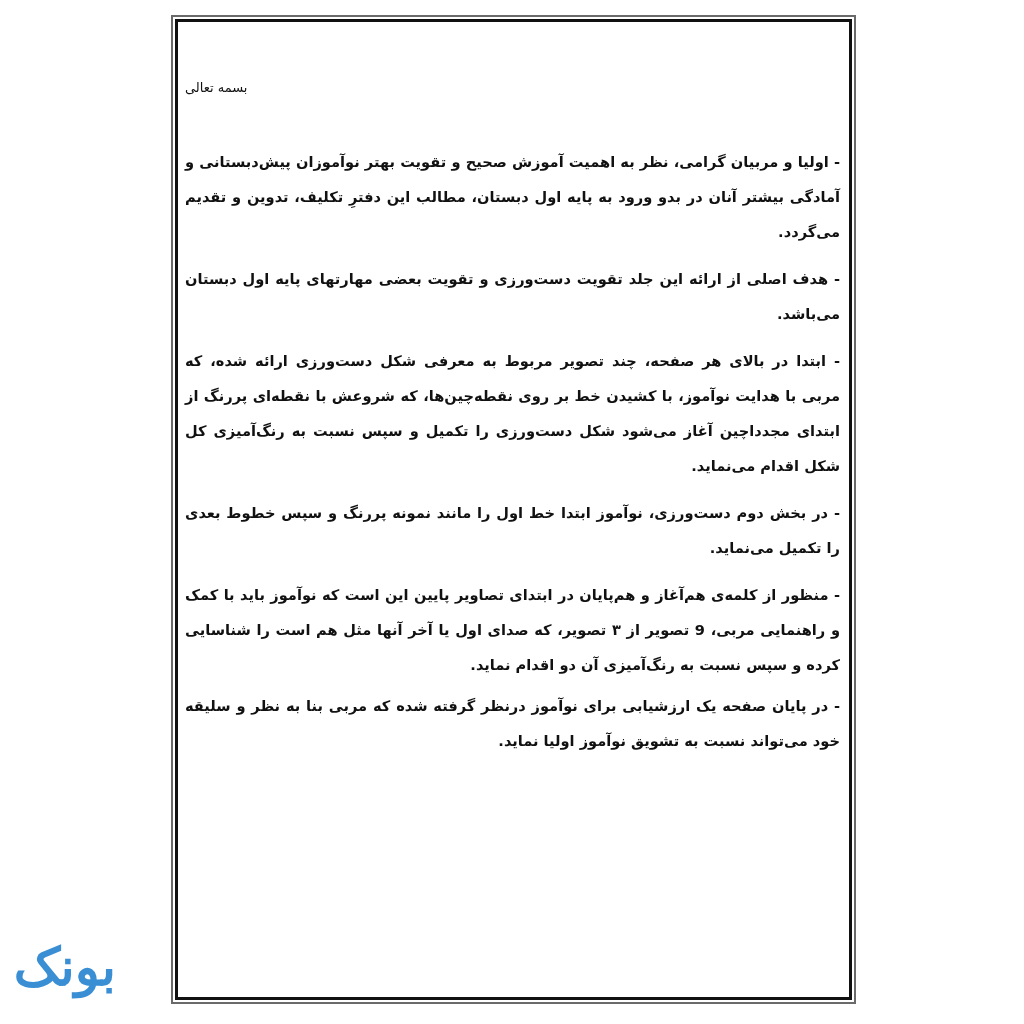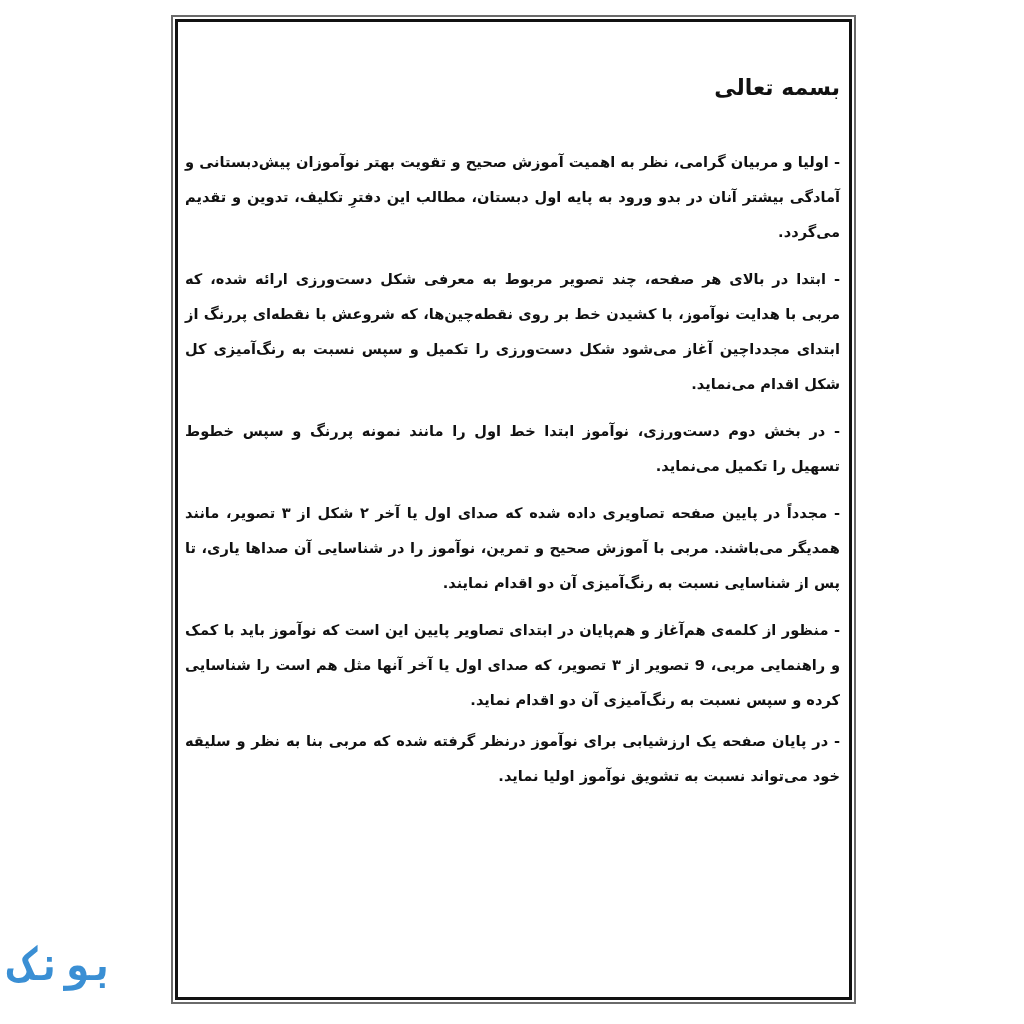--- a/index.html
+++ b/index.html
@@ -35,23 +35,23 @@
     .page {
       position: absolute;
       left: 185px;
       top: 70px;
       width: 655px;
       direction: rtl;
       text-align: justify;
       color: #111111;
     }
     .title {
-      text-align: right;
-      font-weight: bold;
-      font-size: 22px;
+      text-align: left;
+      font-weight: normal;
+      font-size: 13px;
       margin: 0 0 38px 0;
       line-height: 36px;
     }
     .para {
       font-weight: bold;
       font-size: 14.6px;
       line-height: 35px;
       margin: 0 0 14px 0;
       text-align-last: right;
     }
@@ -65,39 +65,39 @@
     .logo {
       position: absolute;
       left: 26px;
       top: 943px;
       width: 90px;
       height: 56px;
       direction: rtl;
       text-align: center;
     }
     .logo-text {
-      font-family: Liberation Mono, monospace;
+      font-family: Liberation Serif, serif;
       font-weight: bold;
-      font-size: 44px;
+      font-size: 52px;
       line-height: 50px;
       letter-spacing: -1px;
     }
   </style>
 </head>
 <body>
 
 <div class="frame-outer">
   <div class="frame-inner"></div>
 </div>
 
 <div class="page">
   <div class="title">بسمه تعالی</div>
   <p class="para p1">- اولیا و مربیان گرامی، نظر به اهمیت آموزش صحیح و تقویت بهتر نوآموزان پیش‌دبستانی و آمادگی بیشتر آنان در بدو ورود به پایه اول دبستان، مطالب این دفترِ تکلیف، تدوین و تقدیم می‌گردد.</p>
+  <p class="para p2">- هدف اصلی از ارائه این جلد تقویت دست‌ورزی و تقویت بعضی مهارتهای پایه اول دبستان می‌باشد.</p>
   <p class="para p3">- ابتدا در بالای هر صفحه، چند تصویر مربوط به معرفی شکل دست‌ورزی ارائه شده، که مربی با هدایت نوآموز، با کشیدن خط بر روی نقطه‌چین‌ها، که شروعش با نقطه‌ای پررنگ از ابتدای مجددا‌چین آغاز می‌شود شکل دست‌ورزی را تکمیل و سپس نسبت به رنگ‌آمیزی کل شکل اقدام می‌نماید.</p>
-  <p class="para p4">- در بخش دوم دست‌ورزی، نوآموز ابتدا خط اول را مانند نمونه پررنگ و سپس خطوط تسهیل را تکمیل می‌نماید.</p>
-  <p class="para p5">- مجدداً در پایین صفحه تصاویری داده شده که صدای اول یا آخر ۲ شکل از ۳ تصویر، مانند همدیگر می‌باشند. مربی با آموزش صحیح و تمرین، نوآموز را در شناسایی آن صداها یاری، تا پس از شناسایی نسبت به رنگ‌آمیزی آن دو اقدام نمایند.</p>
+  <p class="para p4">- در بخش دوم دست‌ورزی، نوآموز ابتدا خط اول را مانند نمونه پررنگ و سپس خطوط بعدی را تکمیل می‌نماید.</p>
   <p class="para p6">- منظور از کلمه‌ی هم‌آغاز و هم‌پایان در ابتدای تصاویر پایین این است که نوآموز باید با کمک و راهنمایی مربی، 9 تصویر از ۳ تصویر، که صدای اول یا آخر آنها مثل هم است را شناسایی کرده و سپس نسبت به رنگ‌آمیزی آن دو اقدام نماید.</p>
   <p class="para p8">- در پایان صفحه یک ارزشیابی برای نوآموز درنظر گرفته شده که مربی بنا به نظر و سلیقه خود می‌تواند نسبت به تشویق نوآموز اولیا نماید.</p>
 </div>
 
 <div class="logo">
   <span class="logo-text" style="color:#3a8fd4;">بونک</span>
 </div>
 
 </body></html>

